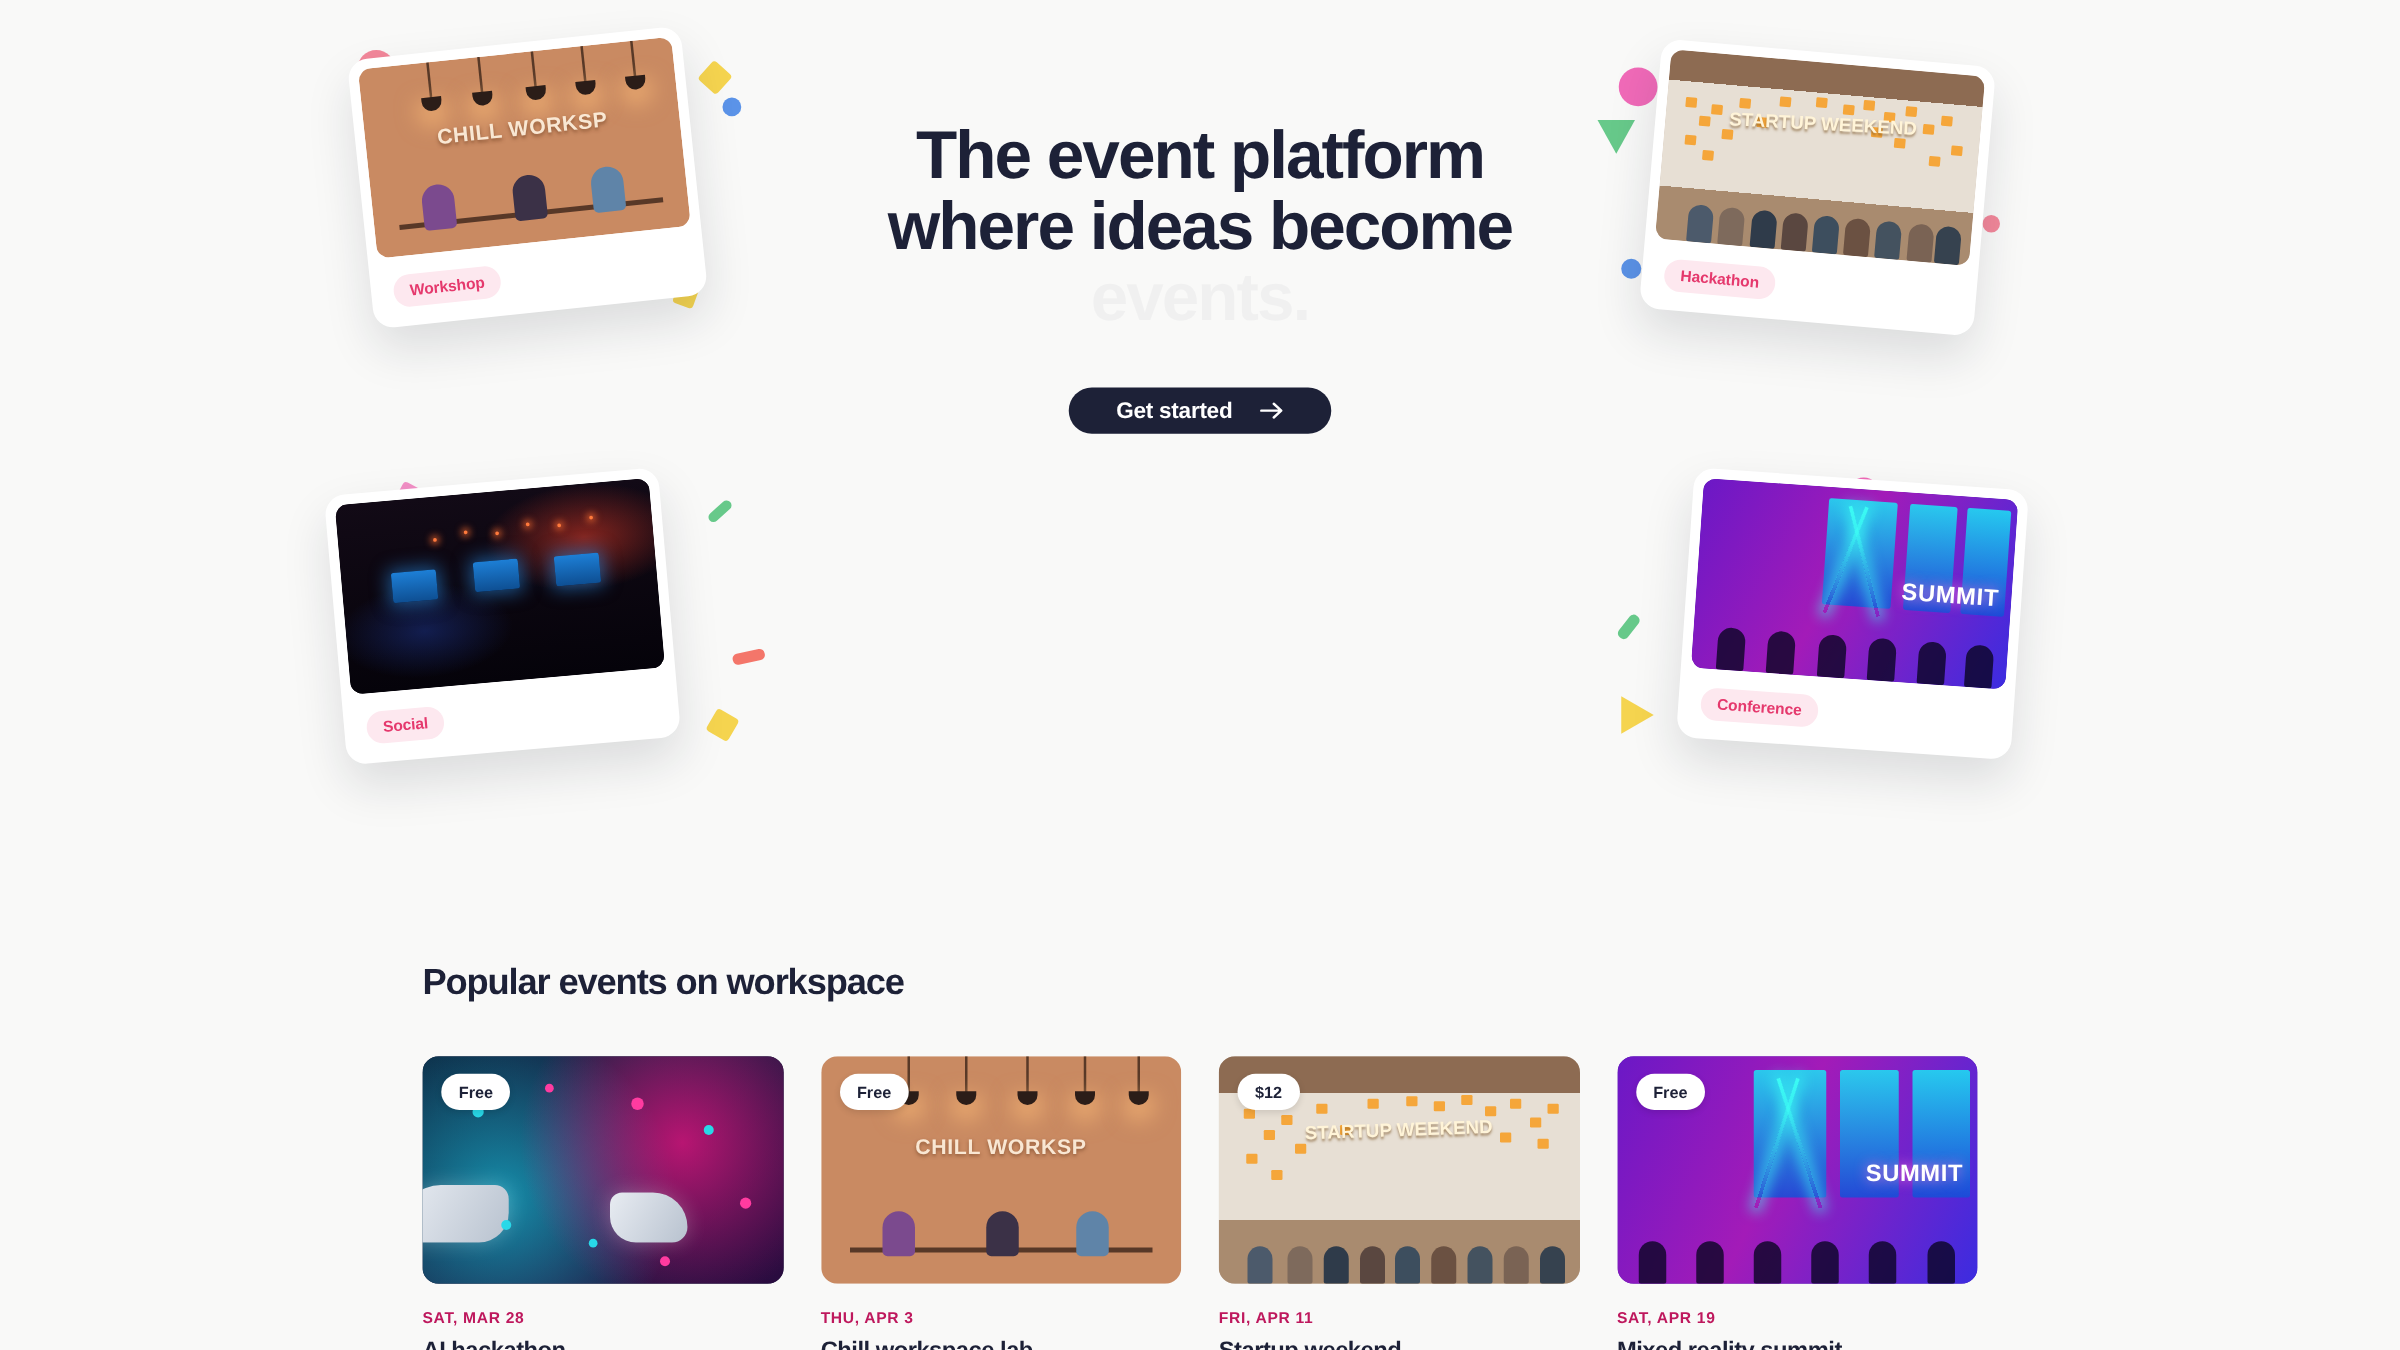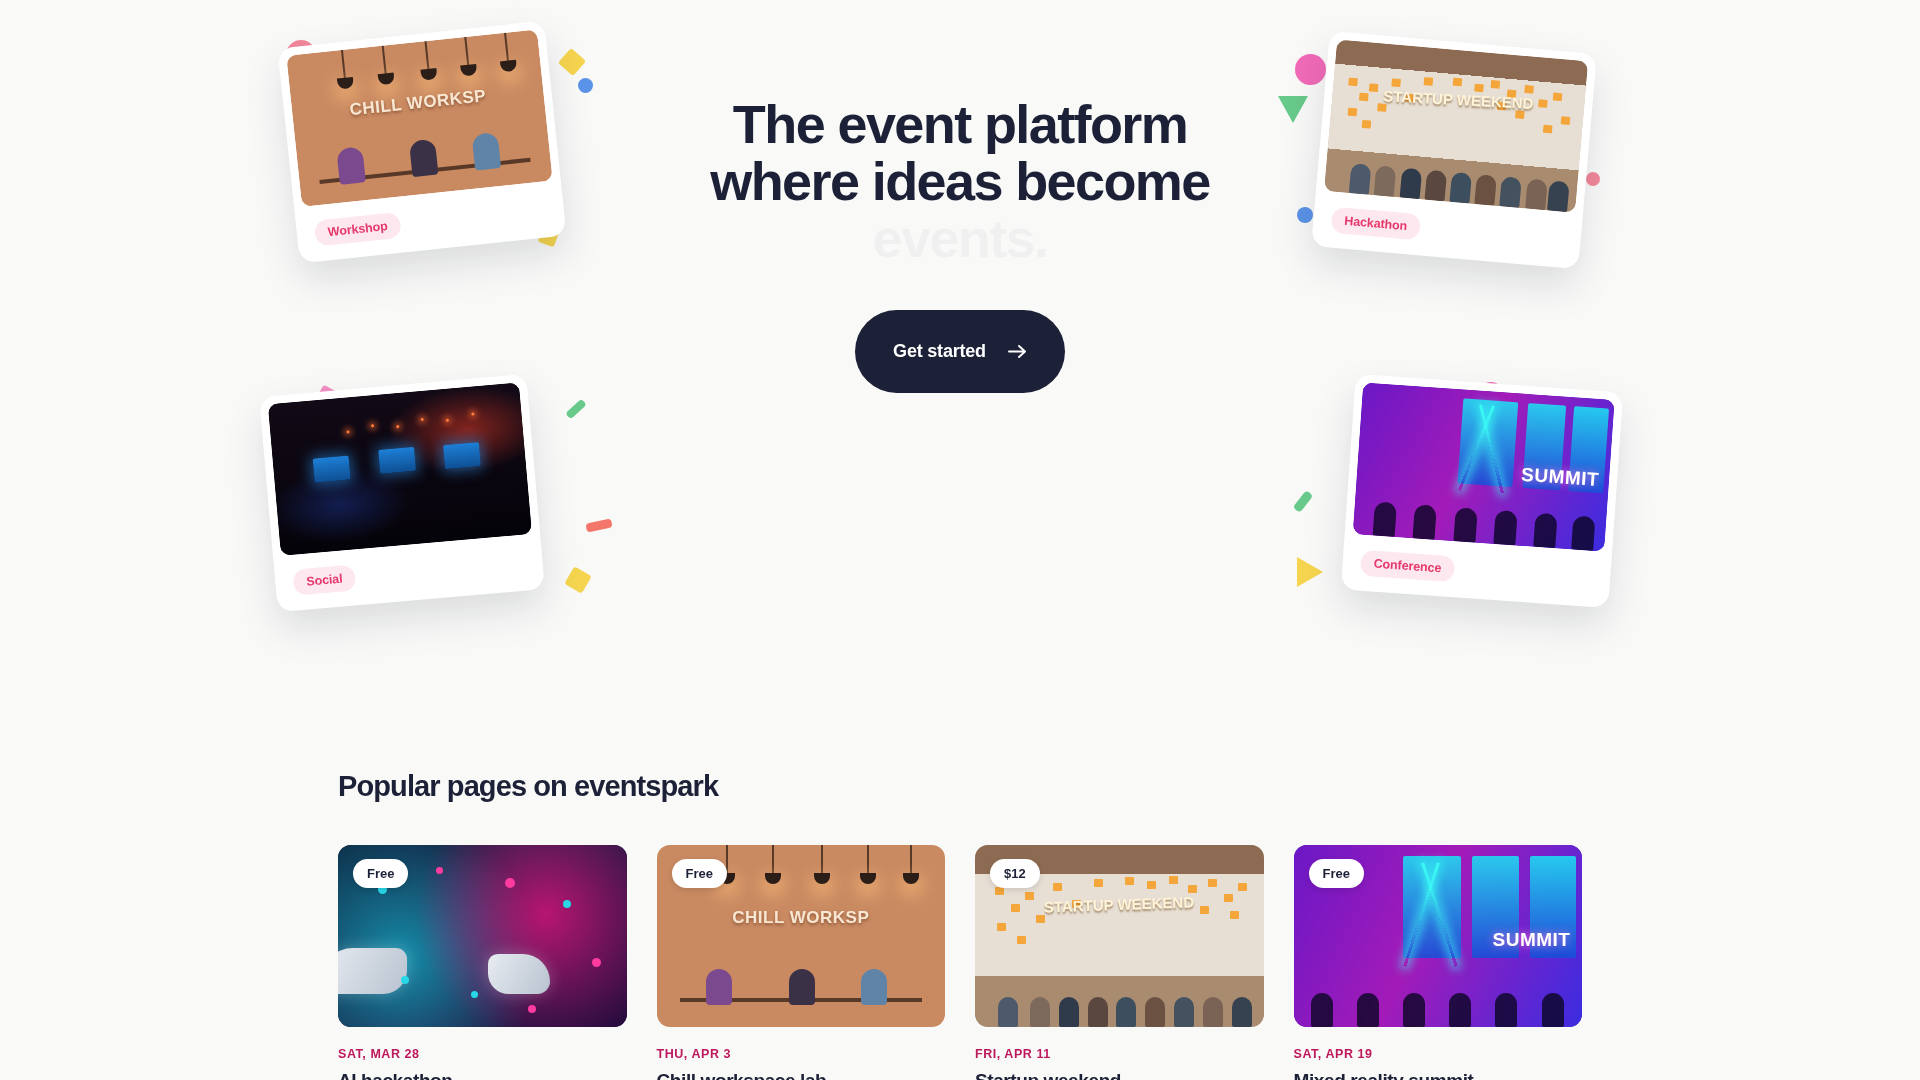--- a/index.html
+++ b/index.html
@@ -77,21 +77,21 @@
 
   .cta-wrap { margin-top: 42px; }
   .cta {
     display: inline-flex;
     align-items: center;
     gap: 22px;
     background: #1d2137;
     color: #ffffff;
     border: none;
     border-radius: 999px;
-    padding: 31px 38px;
+    padding: 8px 38px;
     font-size: 18px;
     font-weight: bold;
     letter-spacing: -0.2px;
     cursor: pointer;
     font-family: "Liberation Sans", sans-serif;
   }
   .cta svg { display: block; }
 
   
   .fcard {
@@ -525,21 +525,21 @@
             <path d="M1 7.5 H16.5 M11 2 L17 7.5 L11 13" stroke="#ffffff" stroke-width="1.9" fill="none" stroke-linecap="round" stroke-linejoin="round"></path>
           </svg>
         </span>
       </button>
     </div>
 
   </div>
 </section>
 
 <section class="section">
-  <h2 class="section-title">Popular pages on eventspark</h2>
+  <h2 class="section-title">Popular events on workspace</h2>
 
   <div class="grid">
 
     <article class="ev-card">
       <div class="ev-thumb">
         <div class="scene sc-ai">
           <div class="hand" style="left:-6%;"></div>
           <div class="hand" style="left:52%; width:62px; height:40px; border-radius:14px 40px 18px 30px;"></div>
           <div class="node" style="left:14%; top:22%; width:9px; height:9px; background:#28d8e8;"></div>
           <div class="node" style="left:34%; top:12%; width:7px; height:7px; background:#ff3ba0;"></div>

